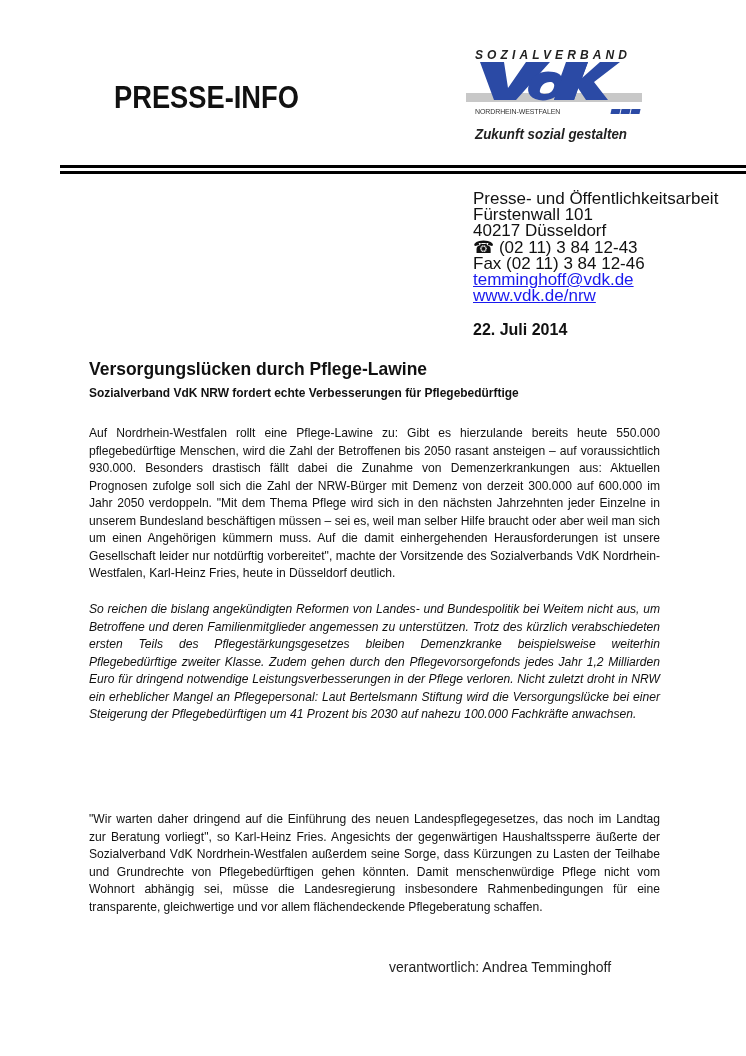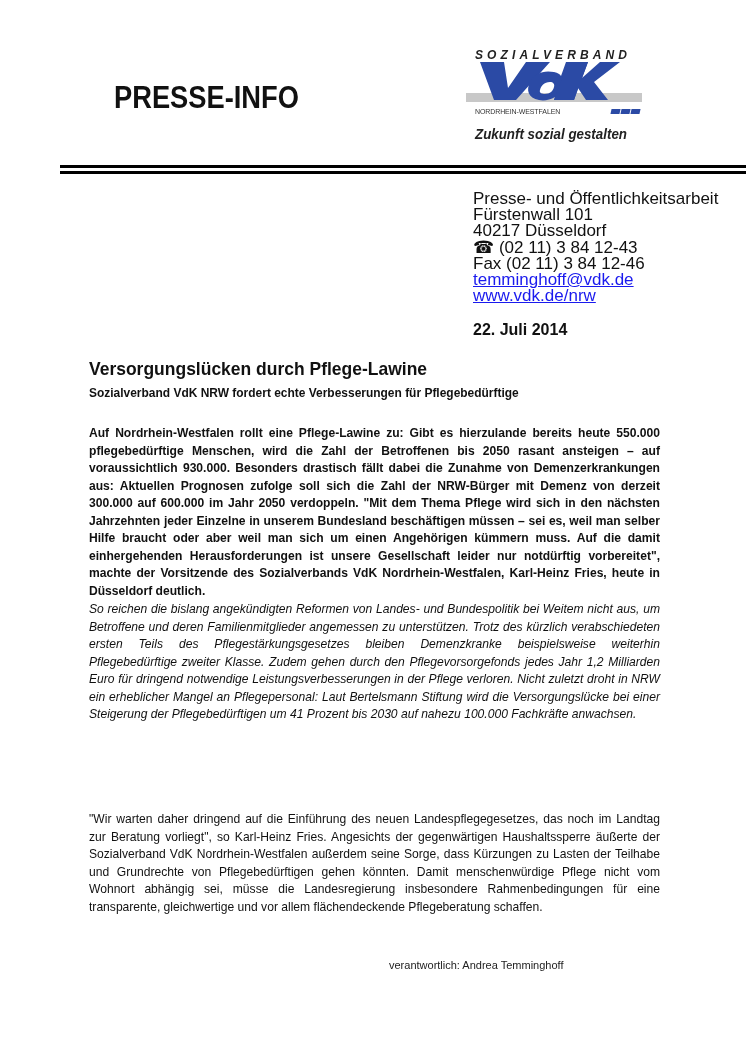--- a/index.html
+++ b/index.html
@@ -17,24 +17,24 @@
   .logo-slogan { position: absolute; left: 13px; top: 80px; font-size: 14.5px; font-weight: bold; font-style: italic; color: #222;
          transform: scaleX(0.92); transform-origin: left top; }
   .rule-thick { position: absolute; left: 60px; width: 686px; height: 3px; background: #000; }
   .contact { position: absolute; left: 473px; top: 191px; font-size: 17px; line-height: 16.2px; color: #111; }
   .contact div { white-space: nowrap; }
   .contact a { color: #1a1aee; text-decoration: underline; }
   .date { position: absolute; left: 473px; top: 321px; font-size: 16px; font-weight: bold; }
   .headline { position: absolute; left: 89px; top: 358px; font-size: 19px; font-weight: bold; transform: scaleX(0.92); transform-origin: left top; white-space: nowrap; }
   .subline { position: absolute; left: 89px; top: 385px; font-size: 13px; font-weight: bold; transform: scaleX(0.92); transform-origin: left top; white-space: nowrap; }
   .body-text { position: absolute; left: 89px; width: 571px; font-size: 12.1px; line-height: 17.5px; text-align: justify; color: #111; }
-  .p1 { top: 425px; font-weight: bold; }
+  .p1 { top: 425px; }
   .p2 { top: 601px; font-style: italic; }
   .p3 { top: 811px; }
-  .responsible { position: absolute; left: 389px; top: 959px; font-size: 11px; color: #222; }
+  .responsible { position: absolute; left: 389px; top: 959px; font-size: 14px; color: #222; }
 </style>
 </head>
 <body>
 
 <div class="page-title">PRESSE-INFO</div>
 
 <div class="logo">
   <div class="logo-org">SOZIALVERBAND</div>
   <div class="logo-bar"></div>
   <svg class="logo-svg" width="150" height="42" viewBox="0 0 150 42">

